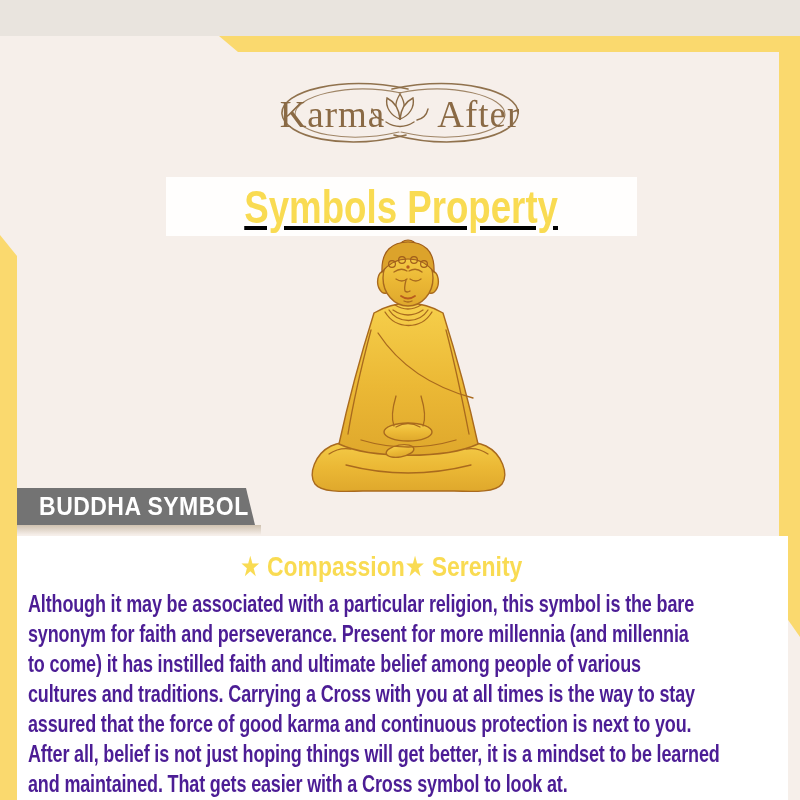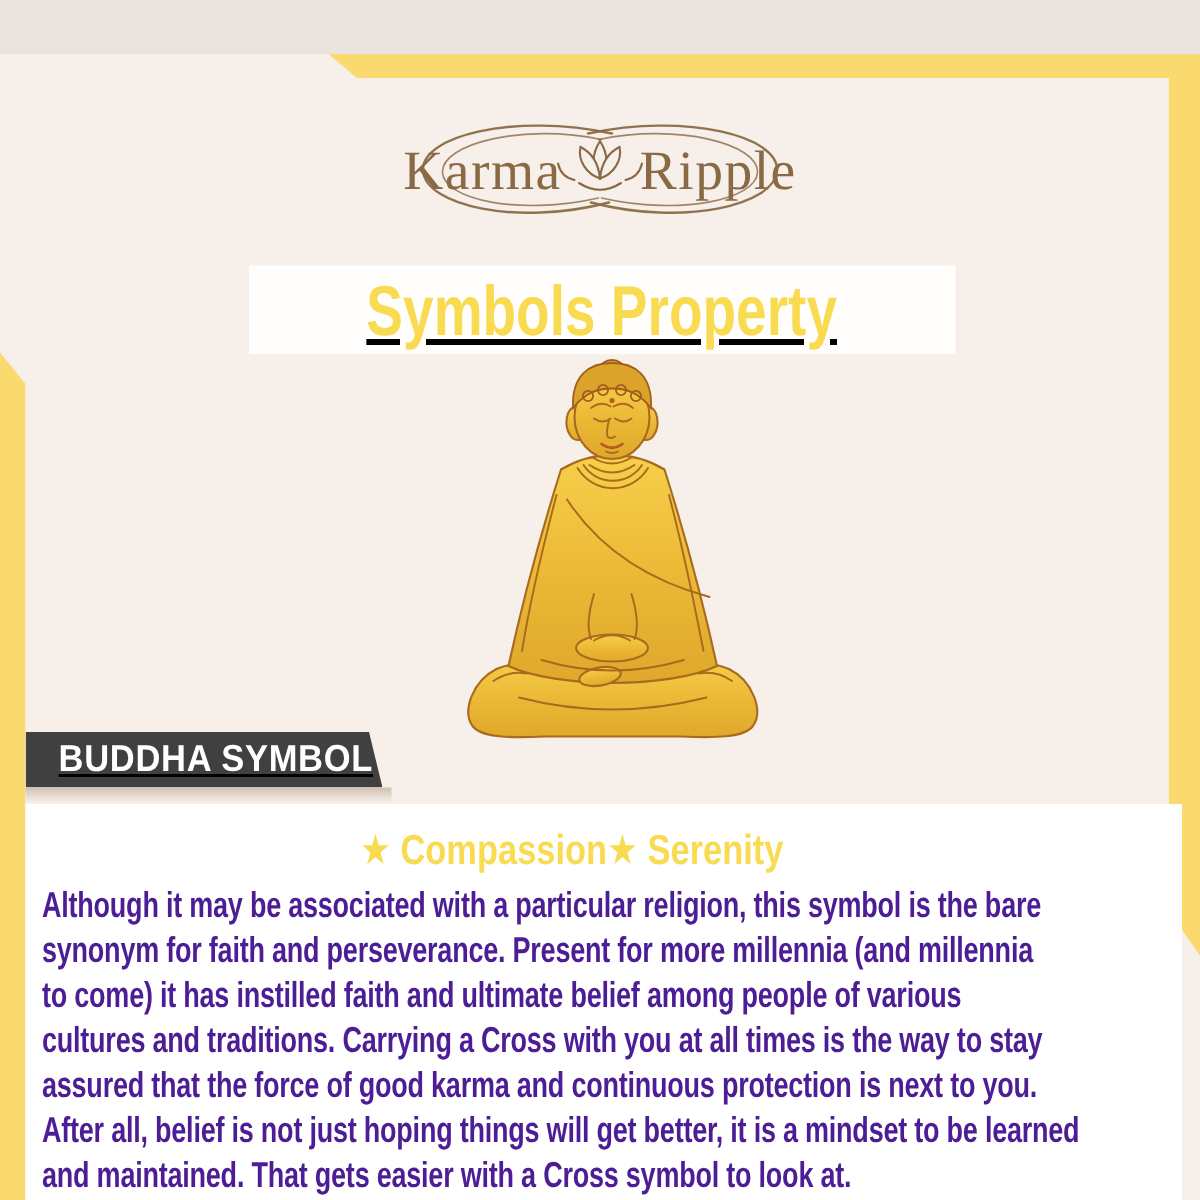--- a/index.html
+++ b/index.html
@@ -29,23 +29,23 @@
     font-size:37px;color:#8A6A45;letter-spacing:1px;}
   
   .title-box{position:absolute;left:166px;top:141px;width:471px;height:59px;background:#FFFEFD;
     display:flex;align-items:center;justify-content:center;text-decoration:underline;}
   .title-text{font-weight:700;font-size:47px;color:#F9DB52;white-space:nowrap;
     transform:scaleX(0.78);transform-origin:50% 50%;letter-spacing:0px;}
   
   .buddha{position:absolute;left:301px;top:202px;width:215px;height:258px;}
   .buddha svg{width:100%;height:100%;display:block;}
   
-  .ribbon{position:absolute;left:17px;top:452px;width:238px;height:37px;background:#404040;
+  .ribbon{position:absolute;left:17px;top:452px;width:238px;height:37px;background:#737373;
     clip-path:polygon(0 0,229px 0,238px 37px,0 37px);
-    display:flex;align-items:center;text-decoration:underline;}
+    display:flex;align-items:center;}
   .ribbon-label{color:#FFFFFF;font-weight:700;font-size:25px;line-height:37px;
     padding-left:24px;white-space:nowrap;transform:scaleX(0.92);transform-origin:0 50%;
     letter-spacing:0.5px;}
   .ribbon-shadow{position:absolute;left:17px;top:489px;width:244px;height:10px;
     background:linear-gradient(to bottom,rgba(160,138,104,0.45),rgba(160,138,104,0));}
   
   .white-panel{position:absolute;left:17px;top:500px;width:771px;height:275px;background:#FFFFFF;}
   .traits{position:absolute;left:0;top:514px;width:763px;text-align:center;}
   .traits-line{display:inline-block;font-weight:700;font-size:28px;color:#F9DB52;
     white-space:nowrap;transform:scaleX(0.82);transform-origin:50% 50%;}
@@ -78,21 +78,21 @@
         <path d="M130,16 C125,24 124,33 130,41 C136,33 135,24 130,16 Z"></path>
         <path d="M130,41 C121,38 115,29 117,20 C125,24 129,31 130,41 Z"></path>
         <path d="M130,41 C139,38 145,29 143,20 C135,24 131,31 130,41 Z"></path>
         <path d="M113,42 q-9,-2 -11,-11" fill="none"></path>
         <path d="M147,42 q9,-2 11,-11" fill="none"></path>
         <path d="M116,44 q14,9 28,0" fill="none"></path>
       </g>
     </svg>
     <div class="words">
       <span>Karma</span>
-      <span>Ripple</span>
+      <span>After</span>
     </div>
   </div>
 
   <div class="title-box">
     <span class="title-text">Symbols Property</span>
   </div>
 
   <div class="buddha">
     <svg viewBox="0 0 215 258">
       <defs>

